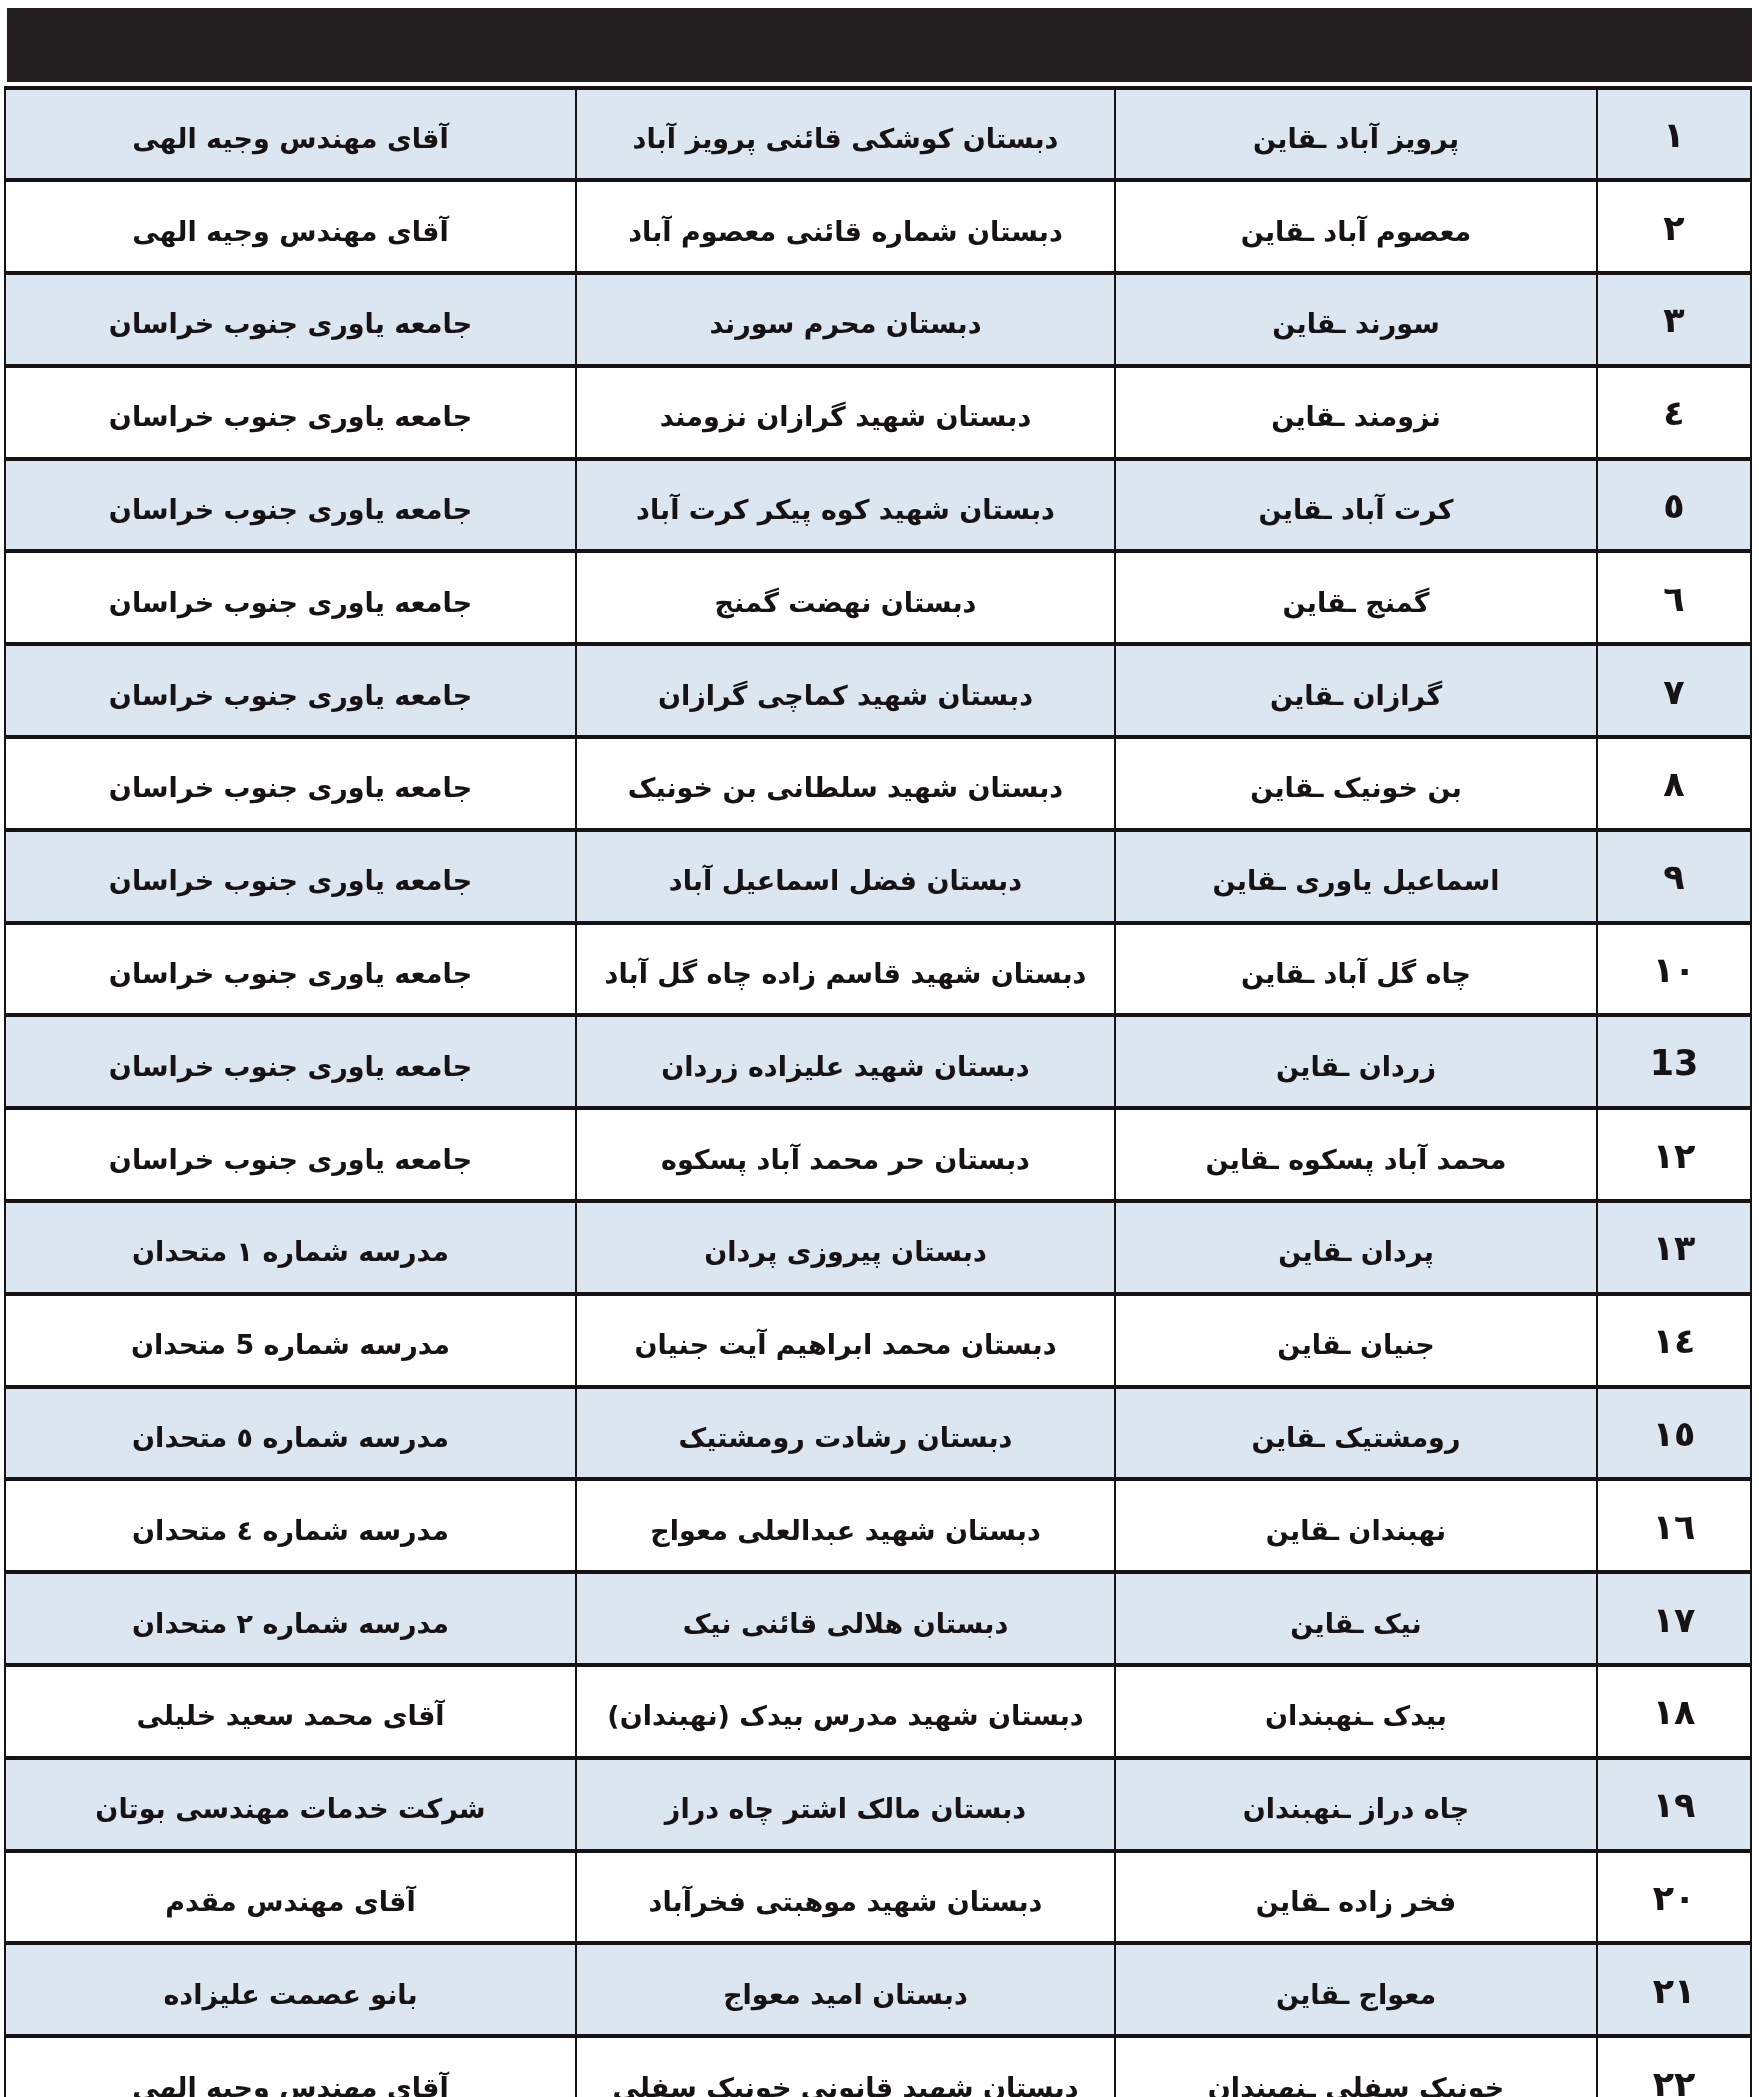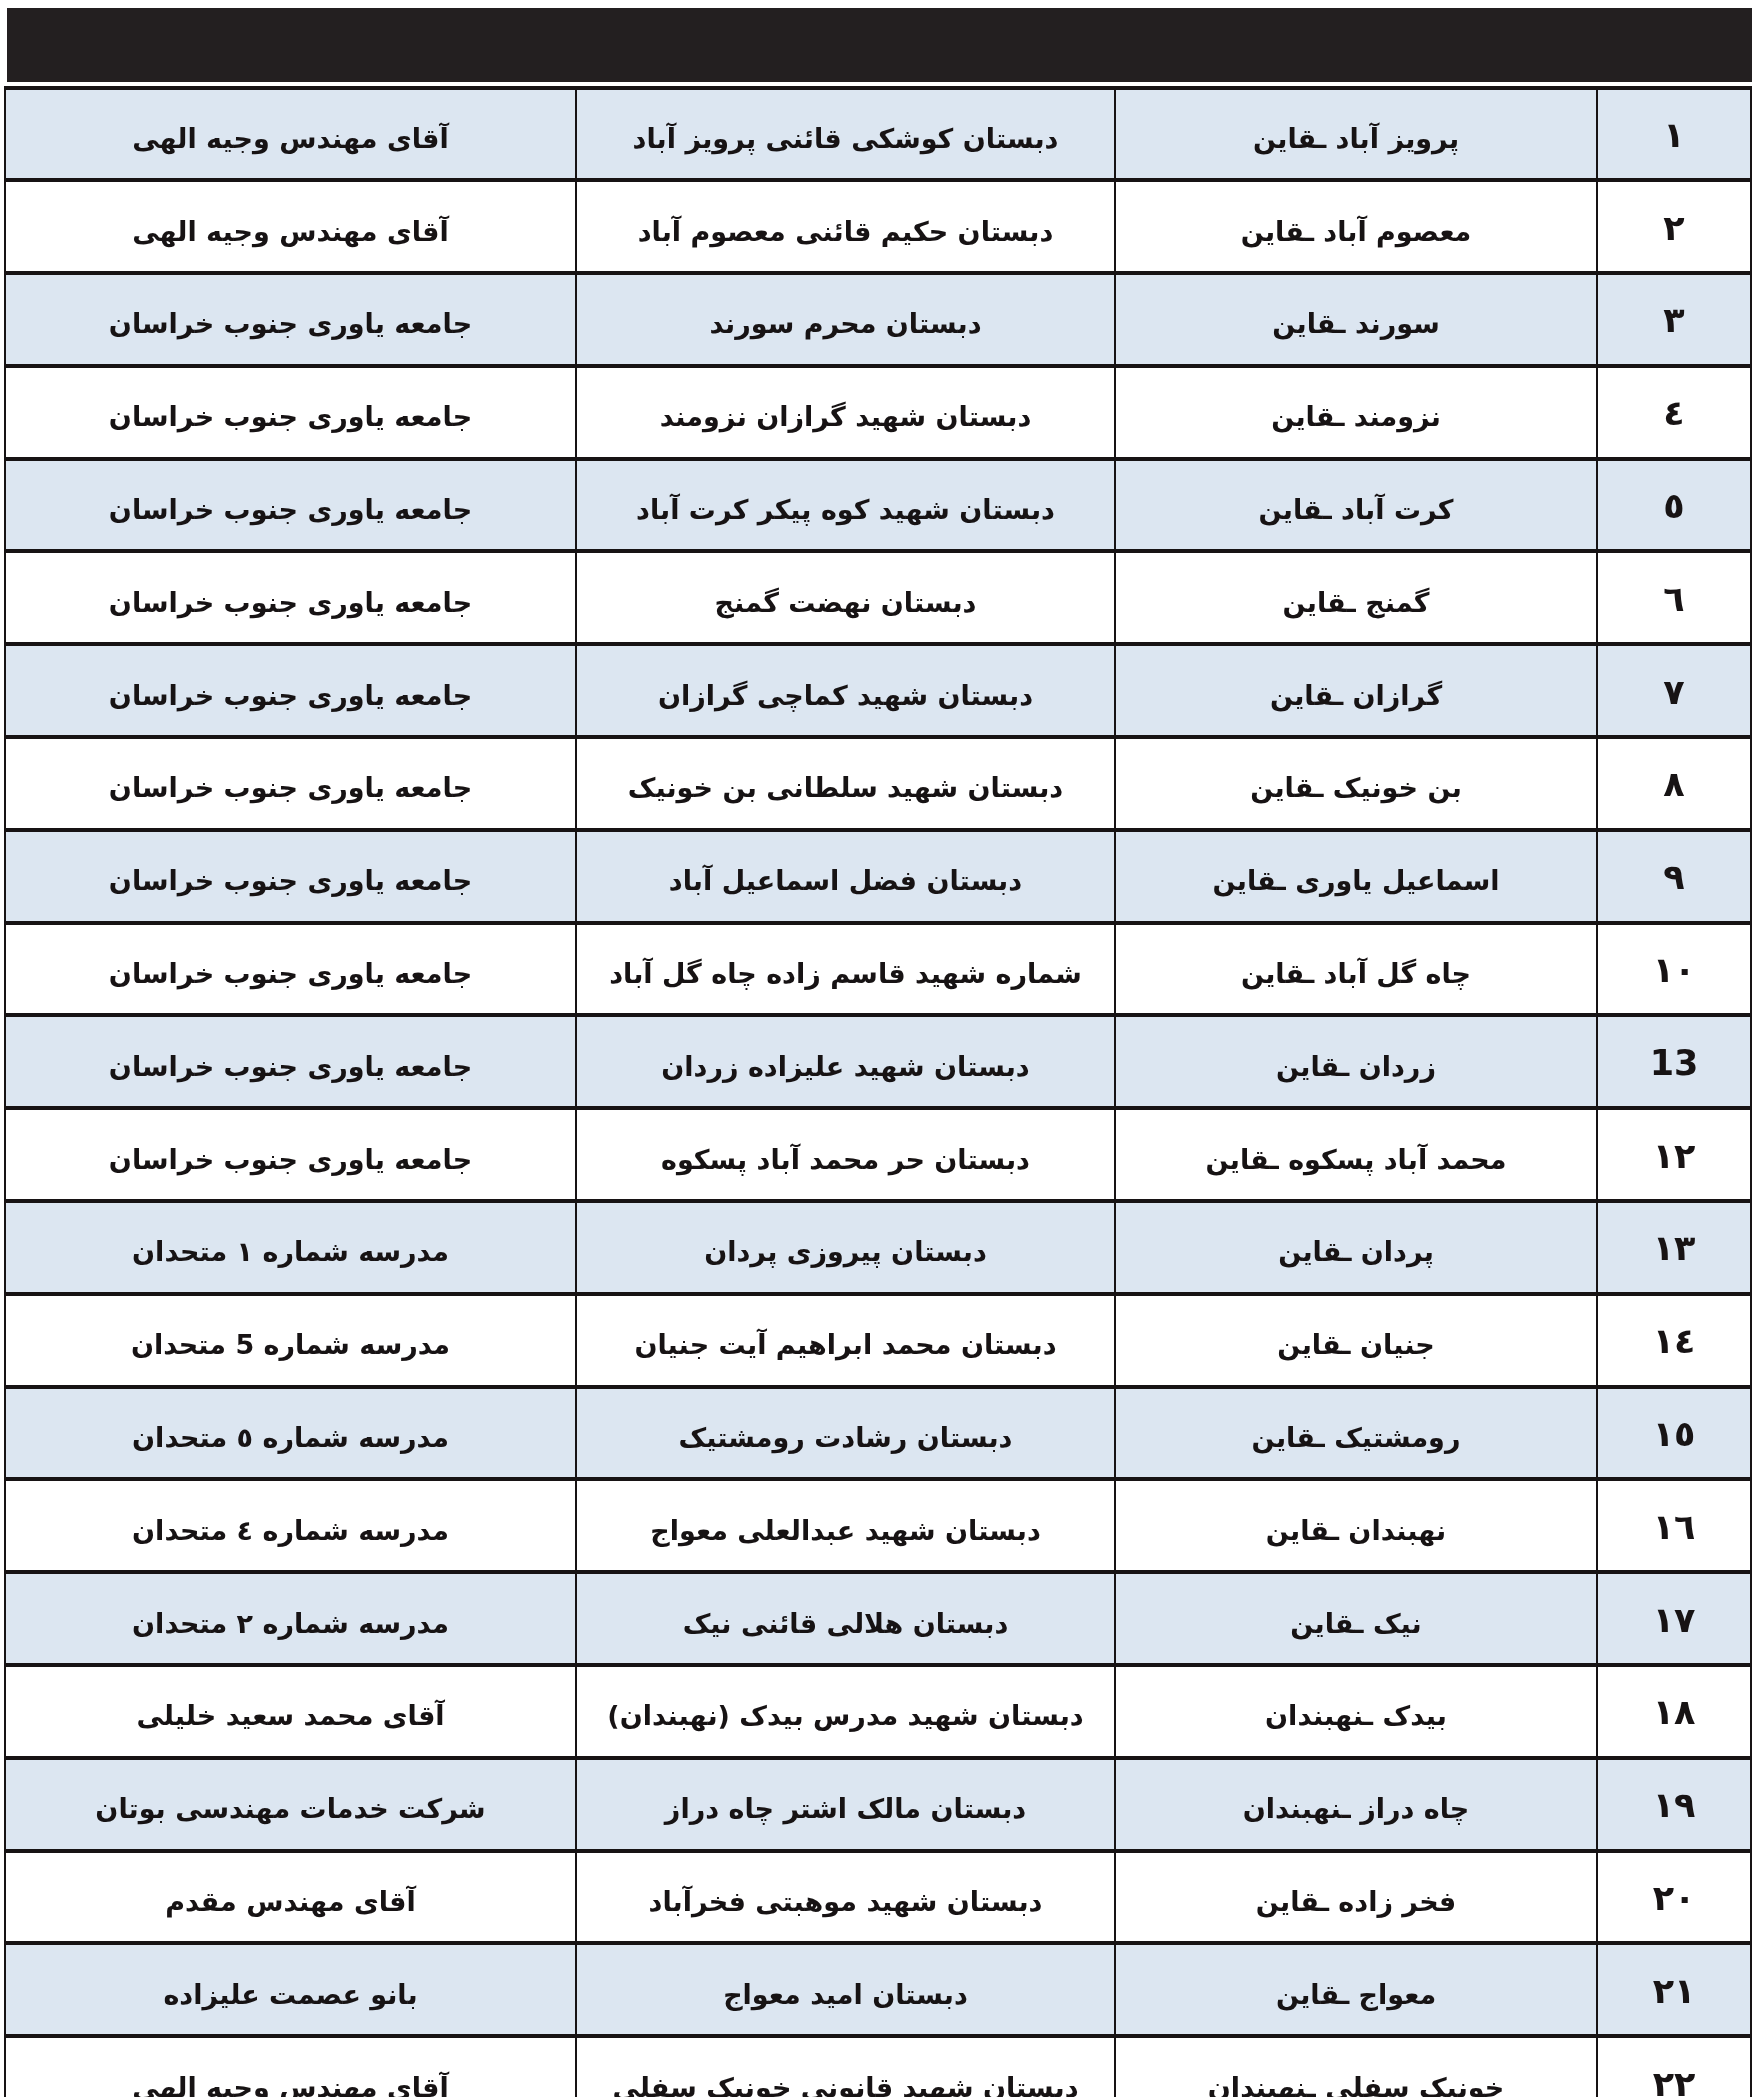--- a/index.html
+++ b/index.html
@@ -72,21 +72,21 @@
     <tbody>
         <tr class="shaded">
           <td class="cell-number">١</td>
           <td class="cell-location">پرویز آباد ـقاین</td>
           <td class="cell-school">دبستان کوشکی قائنی پرویز آباد</td>
           <td class="cell-sponsor">آقای مهندس وجیه الهی</td>
         </tr>
         <tr class="plain">
           <td class="cell-number">٢</td>
           <td class="cell-location">معصوم آباد ـقاین</td>
-          <td class="cell-school">دبستان حکیم قائنی معصوم آباد</td>
+          <td class="cell-school">دبستان شماره قائنی معصوم آباد</td>
           <td class="cell-sponsor">آقای مهندس وجیه الهی</td>
         </tr>
         <tr class="shaded">
           <td class="cell-number">٣</td>
           <td class="cell-location">سورند ـقاین</td>
           <td class="cell-school">دبستان محرم سورند</td>
           <td class="cell-sponsor">جامعه یاوری جنوب خراسان</td>
         </tr>
         <tr class="plain">
           <td class="cell-number">٤</td>
@@ -120,21 +120,21 @@
         </tr>
         <tr class="shaded">
           <td class="cell-number">٩</td>
           <td class="cell-location">اسماعیل یاوری ـقاین</td>
           <td class="cell-school">دبستان فضل اسماعیل آباد</td>
           <td class="cell-sponsor">جامعه یاوری جنوب خراسان</td>
         </tr>
         <tr class="plain">
           <td class="cell-number">١٠</td>
           <td class="cell-location">چاه گل آباد ـقاین</td>
-          <td class="cell-school">شماره شهید قاسم زاده چاه گل آباد</td>
+          <td class="cell-school">دبستان شهید قاسم زاده چاه گل آباد</td>
           <td class="cell-sponsor">جامعه یاوری جنوب خراسان</td>
         </tr>
         <tr class="shaded">
           <td class="cell-number">13</td>
           <td class="cell-location">زردان ـقاین</td>
           <td class="cell-school">دبستان شهید علیزاده زردان</td>
           <td class="cell-sponsor">جامعه یاوری جنوب خراسان</td>
         </tr>
         <tr class="plain">
           <td class="cell-number">١٢</td>

